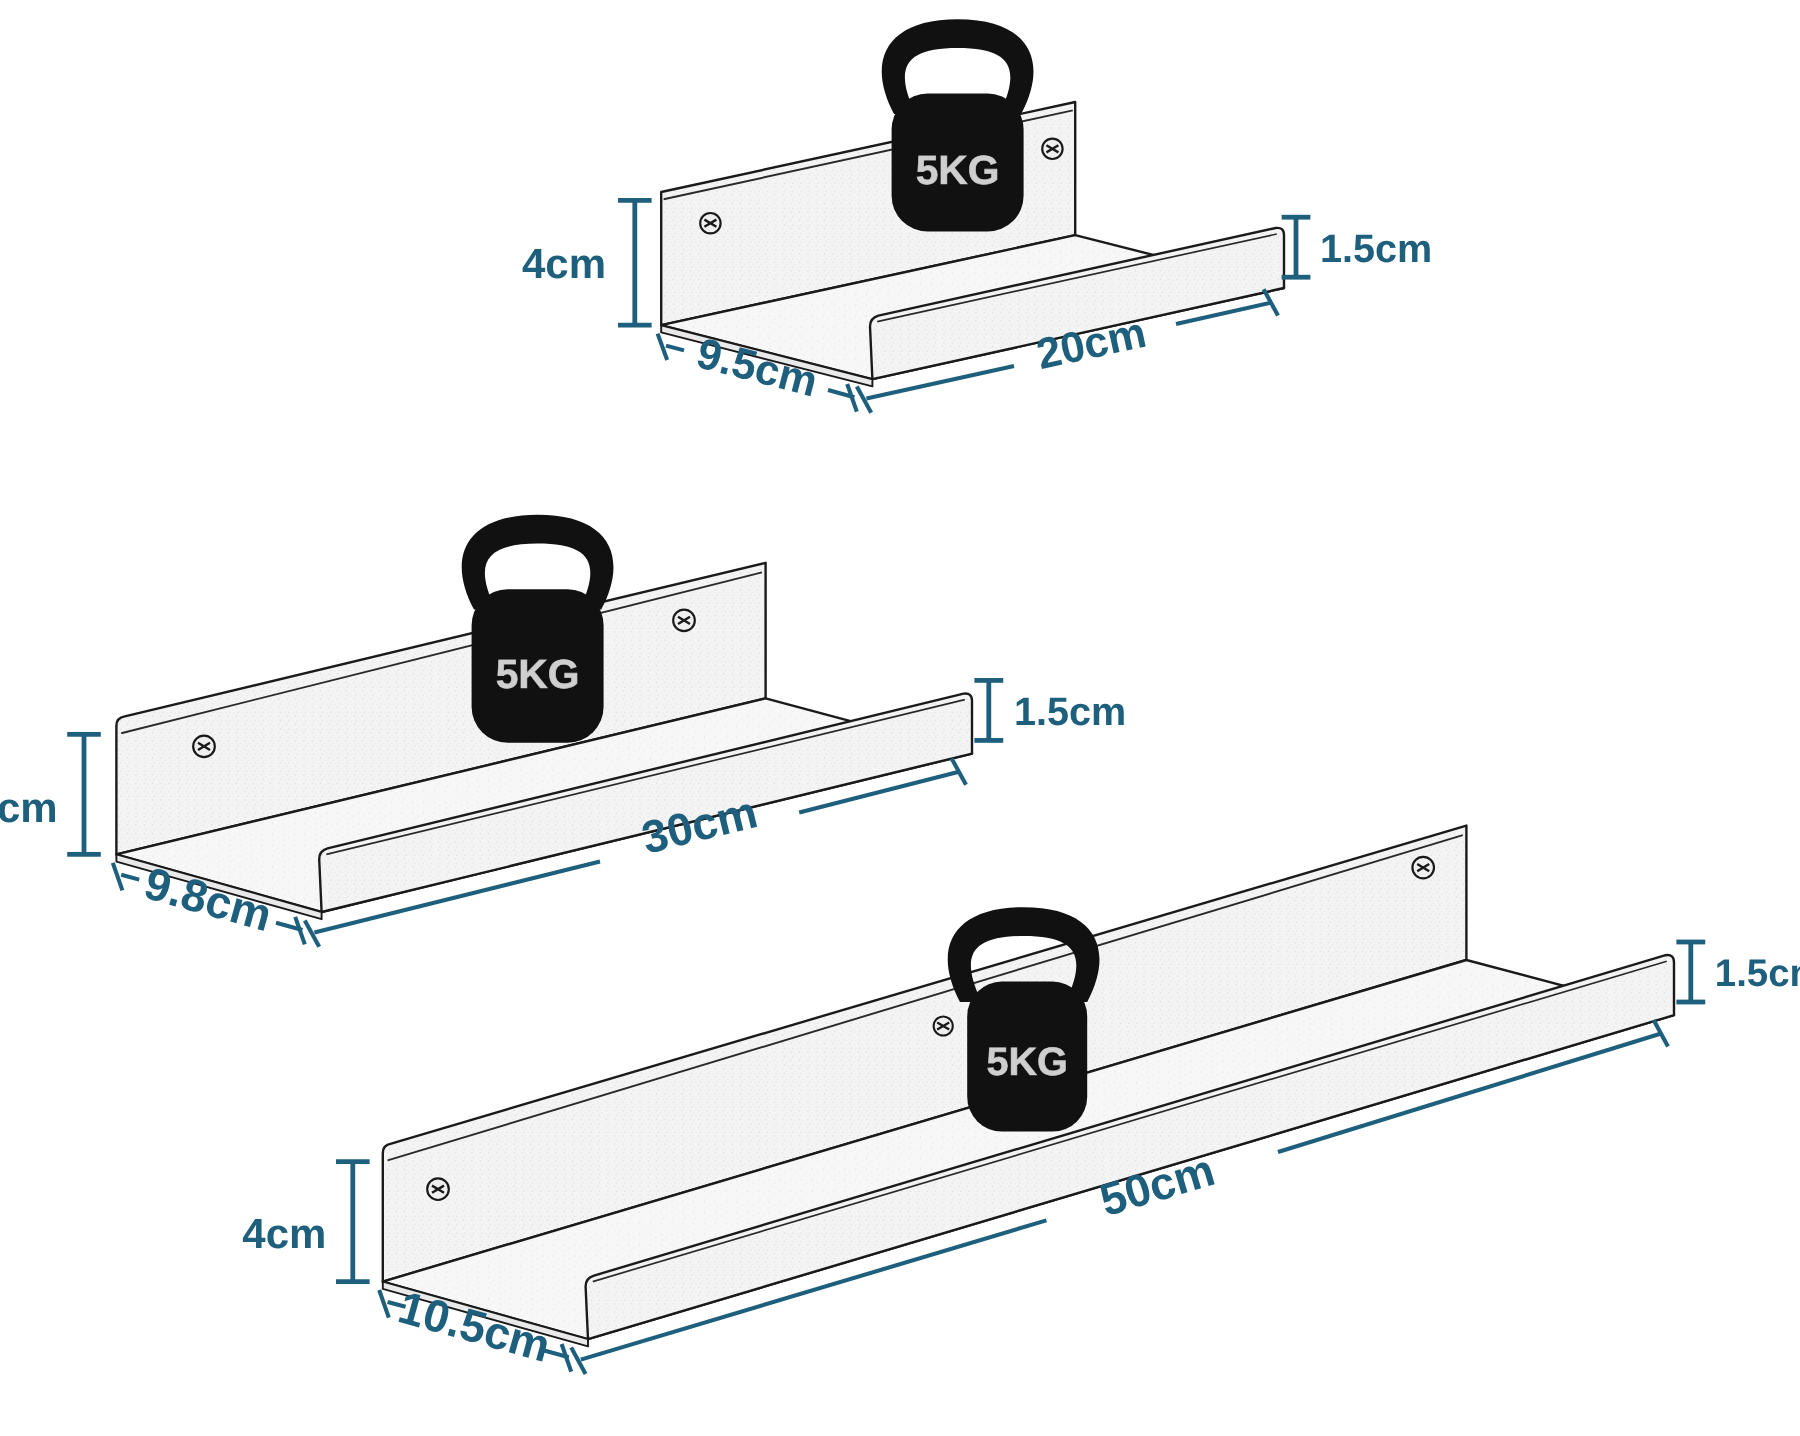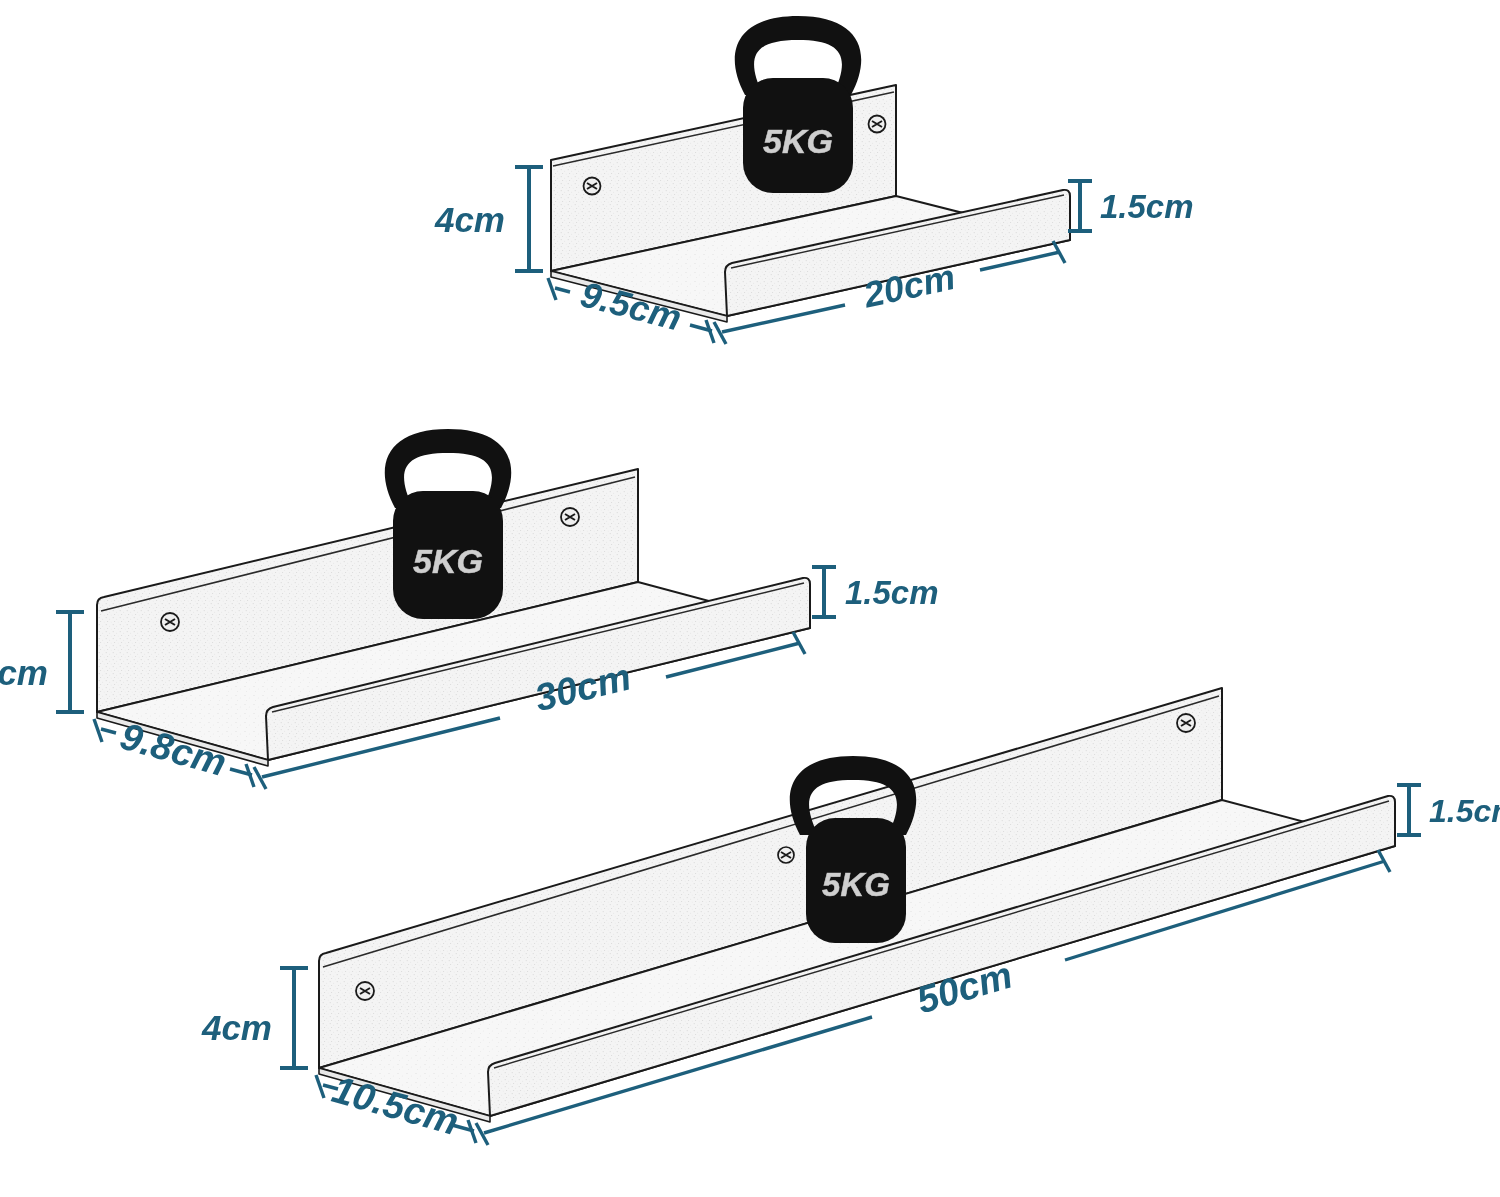--- a/index.html
+++ b/index.html
@@ -12,21 +12,20 @@
     height: 1197px;
     position: relative;
     overflow: hidden;
     font-family: "Liberation Sans", sans-serif;
   }
   #stage {
     position: absolute;
     inset: 0;
     width: 1500px;
     height: 1197px;
-    font-style: italic;
   }
   svg.diagram {
     position: absolute;
     top: 0;
     left: 0;
     width: 1500px;
     height: 1197px;
     display: block;
   }
   .dim-text {

